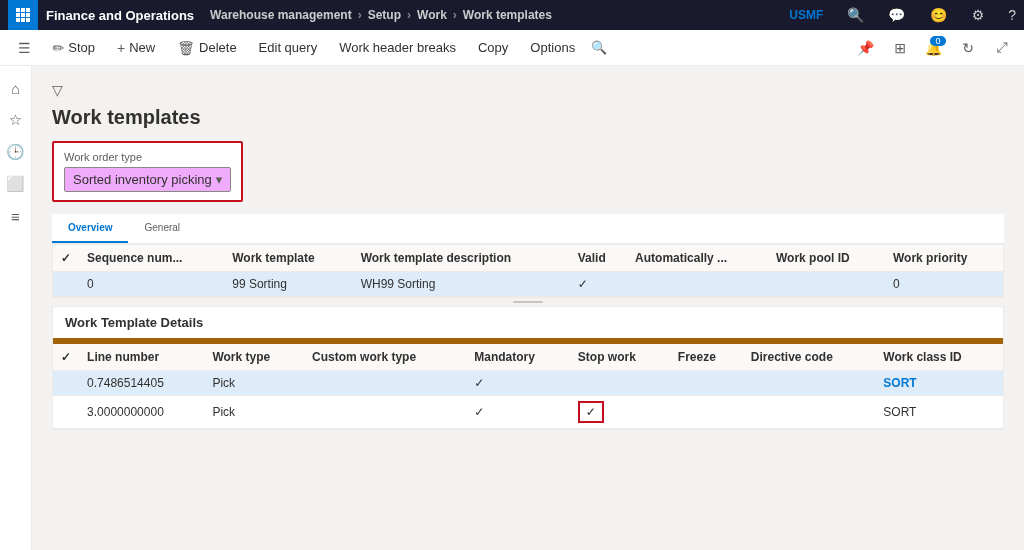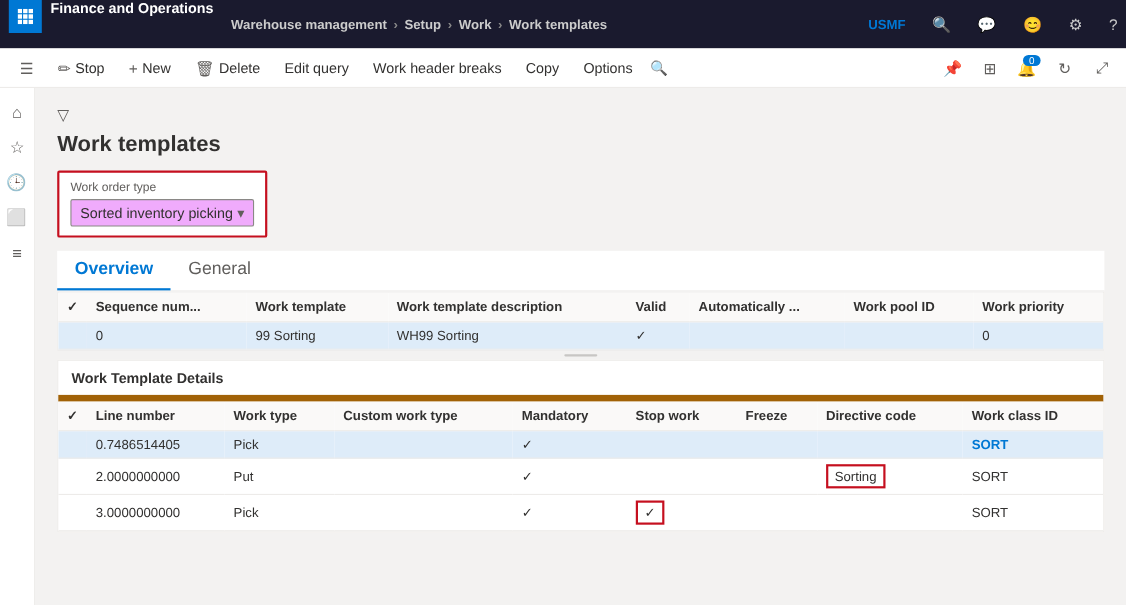--- a/index.html
+++ b/index.html
@@ -1,19 +1,19 @@
 <!DOCTYPE html>
 <html><head>
   <meta charset="utf-8">
   <style>
     * { box-sizing: border-box; margin: 0; padding: 0; }
     body { font-family: 'Segoe UI', Arial, sans-serif; font-size: 13px; background: #f3f2f1; color: #323130; overflow: hidden; width: 1024px; height: 550px; }
 
     
-    .top-bar { background: #1a1a2e; display: flex; height: 44px; padding: 0 8px; color: white; font-size: 12px; }
+    .top-bar { background: #1a1a2e; display: flex; align-items: center; height: 30px; padding: 0 8px; color: white; font-size: 12px; }
     .top-bar-apps { background: #0078d4; width: 30px; height: 30px; display: flex; align-items: center; justify-content: center; margin-right: 8px; flex-shrink: 0; }
     .top-bar-title { font-weight: 600; margin-right: 16px; font-size: 13px; }
     .top-bar-breadcrumb { display: flex; align-items: center; gap: 6px; font-size: 12px; color: #ccc; flex: 1; font-weight: bold; }
     .breadcrumb-sep { color: #888; }
     .top-bar-right { display: flex; align-items: center; gap: 24px; font-size: 12px; }
     .top-bar-user { color: #0078d4; font-weight: 600; }
     .top-bar-icon { color: #ccc; cursor: pointer; font-size: 14px; }
 
     
     .toolbar { background: #ffffff; border-bottom: 1px solid #edebe9; display: flex; align-items: center; height: 36px; padding: 0 8px; gap: 2px; }
@@ -34,21 +34,21 @@
 
     
     .work-order-box { border: 2px solid #c50f1f; background: white; display: inline-block; padding: 8px 10px; border-radius: 2px; margin-bottom: 12px; }
     .work-order-label { font-size: 11px; color: #605e5c; margin-bottom: 4px; }
     .work-order-select { display: flex; align-items: center; gap: 4px; border: 1px solid #8a8886; border-radius: 2px; padding: 4px 8px; background: #f0abfc; min-width: 160px; cursor: pointer; }
     .work-order-select-text { flex: 1; font-size: 13px; }
     .work-order-select-arrow { color: #605e5c; }
 
     
     .tabs { display: flex; border-bottom: 1px solid #edebe9; margin-bottom: 0; background: white; }
-    .tab { padding: 8px 16px; cursor: pointer; font-size: 16px; border-bottom: 2px solid transparent; color: #605e5c; }
+    .tab { padding: 8px 16px; cursor: pointer; font-size: 10px; border-bottom: 2px solid transparent; color: #605e5c; }
     .tab.active { border-bottom-color: #0078d4; color: #0078d4; font-weight: 600; }
 
     
     .table-section { background: white; border: 1px solid #edebe9; margin-bottom: 0; }
     .table-container { overflow-x: auto; }
     table { width: 100%; border-collapse: collapse; font-size: 12px; }
     th { background: #faf9f8; border-bottom: 1px solid #edebe9; padding: 6px 8px; text-align: left; font-weight: 600; color: #323130; white-space: nowrap; }
     td { padding: 5px 8px; border-bottom: 1px solid #edebe9; white-space: nowrap; }
     tr.selected td { background: #deecf9; }
     .check-col { width: 20px; }
@@ -236,33 +236,20 @@
               <td>0.7486514405</td>
               <td>Pick</td>
               <td></td>
               <td><span class="checkmark">✓</span></td>
               <td></td>
               <td></td>
               <td></td>
               <td style="color:#0078d4;font-weight:600;">SORT</td>
             </tr>
 
-            <tr>
-              <td></td>
-              <td>2.0000000000</td>
-              <td>Put</td>
-              <td></td>
-              <td><span class="checkmark">✓</span></td>
-              <td></td>
-              <td></td>
-              <td>
-                <span style="border:2px solid #c50f1f;padding:2px 6px;display:inline-block;">Sorting</span>
-              </td>
-              <td>SORT</td>
-            </tr>
 
             <tr>
               <td></td>
               <td>3.0000000000</td>
               <td>Pick</td>
               <td></td>
               <td><span class="checkmark">✓</span></td>
               <td>
                 <span style="border:2px solid #c50f1f;padding:2px 6px;display:inline-block;">✓</span>
               </td>

